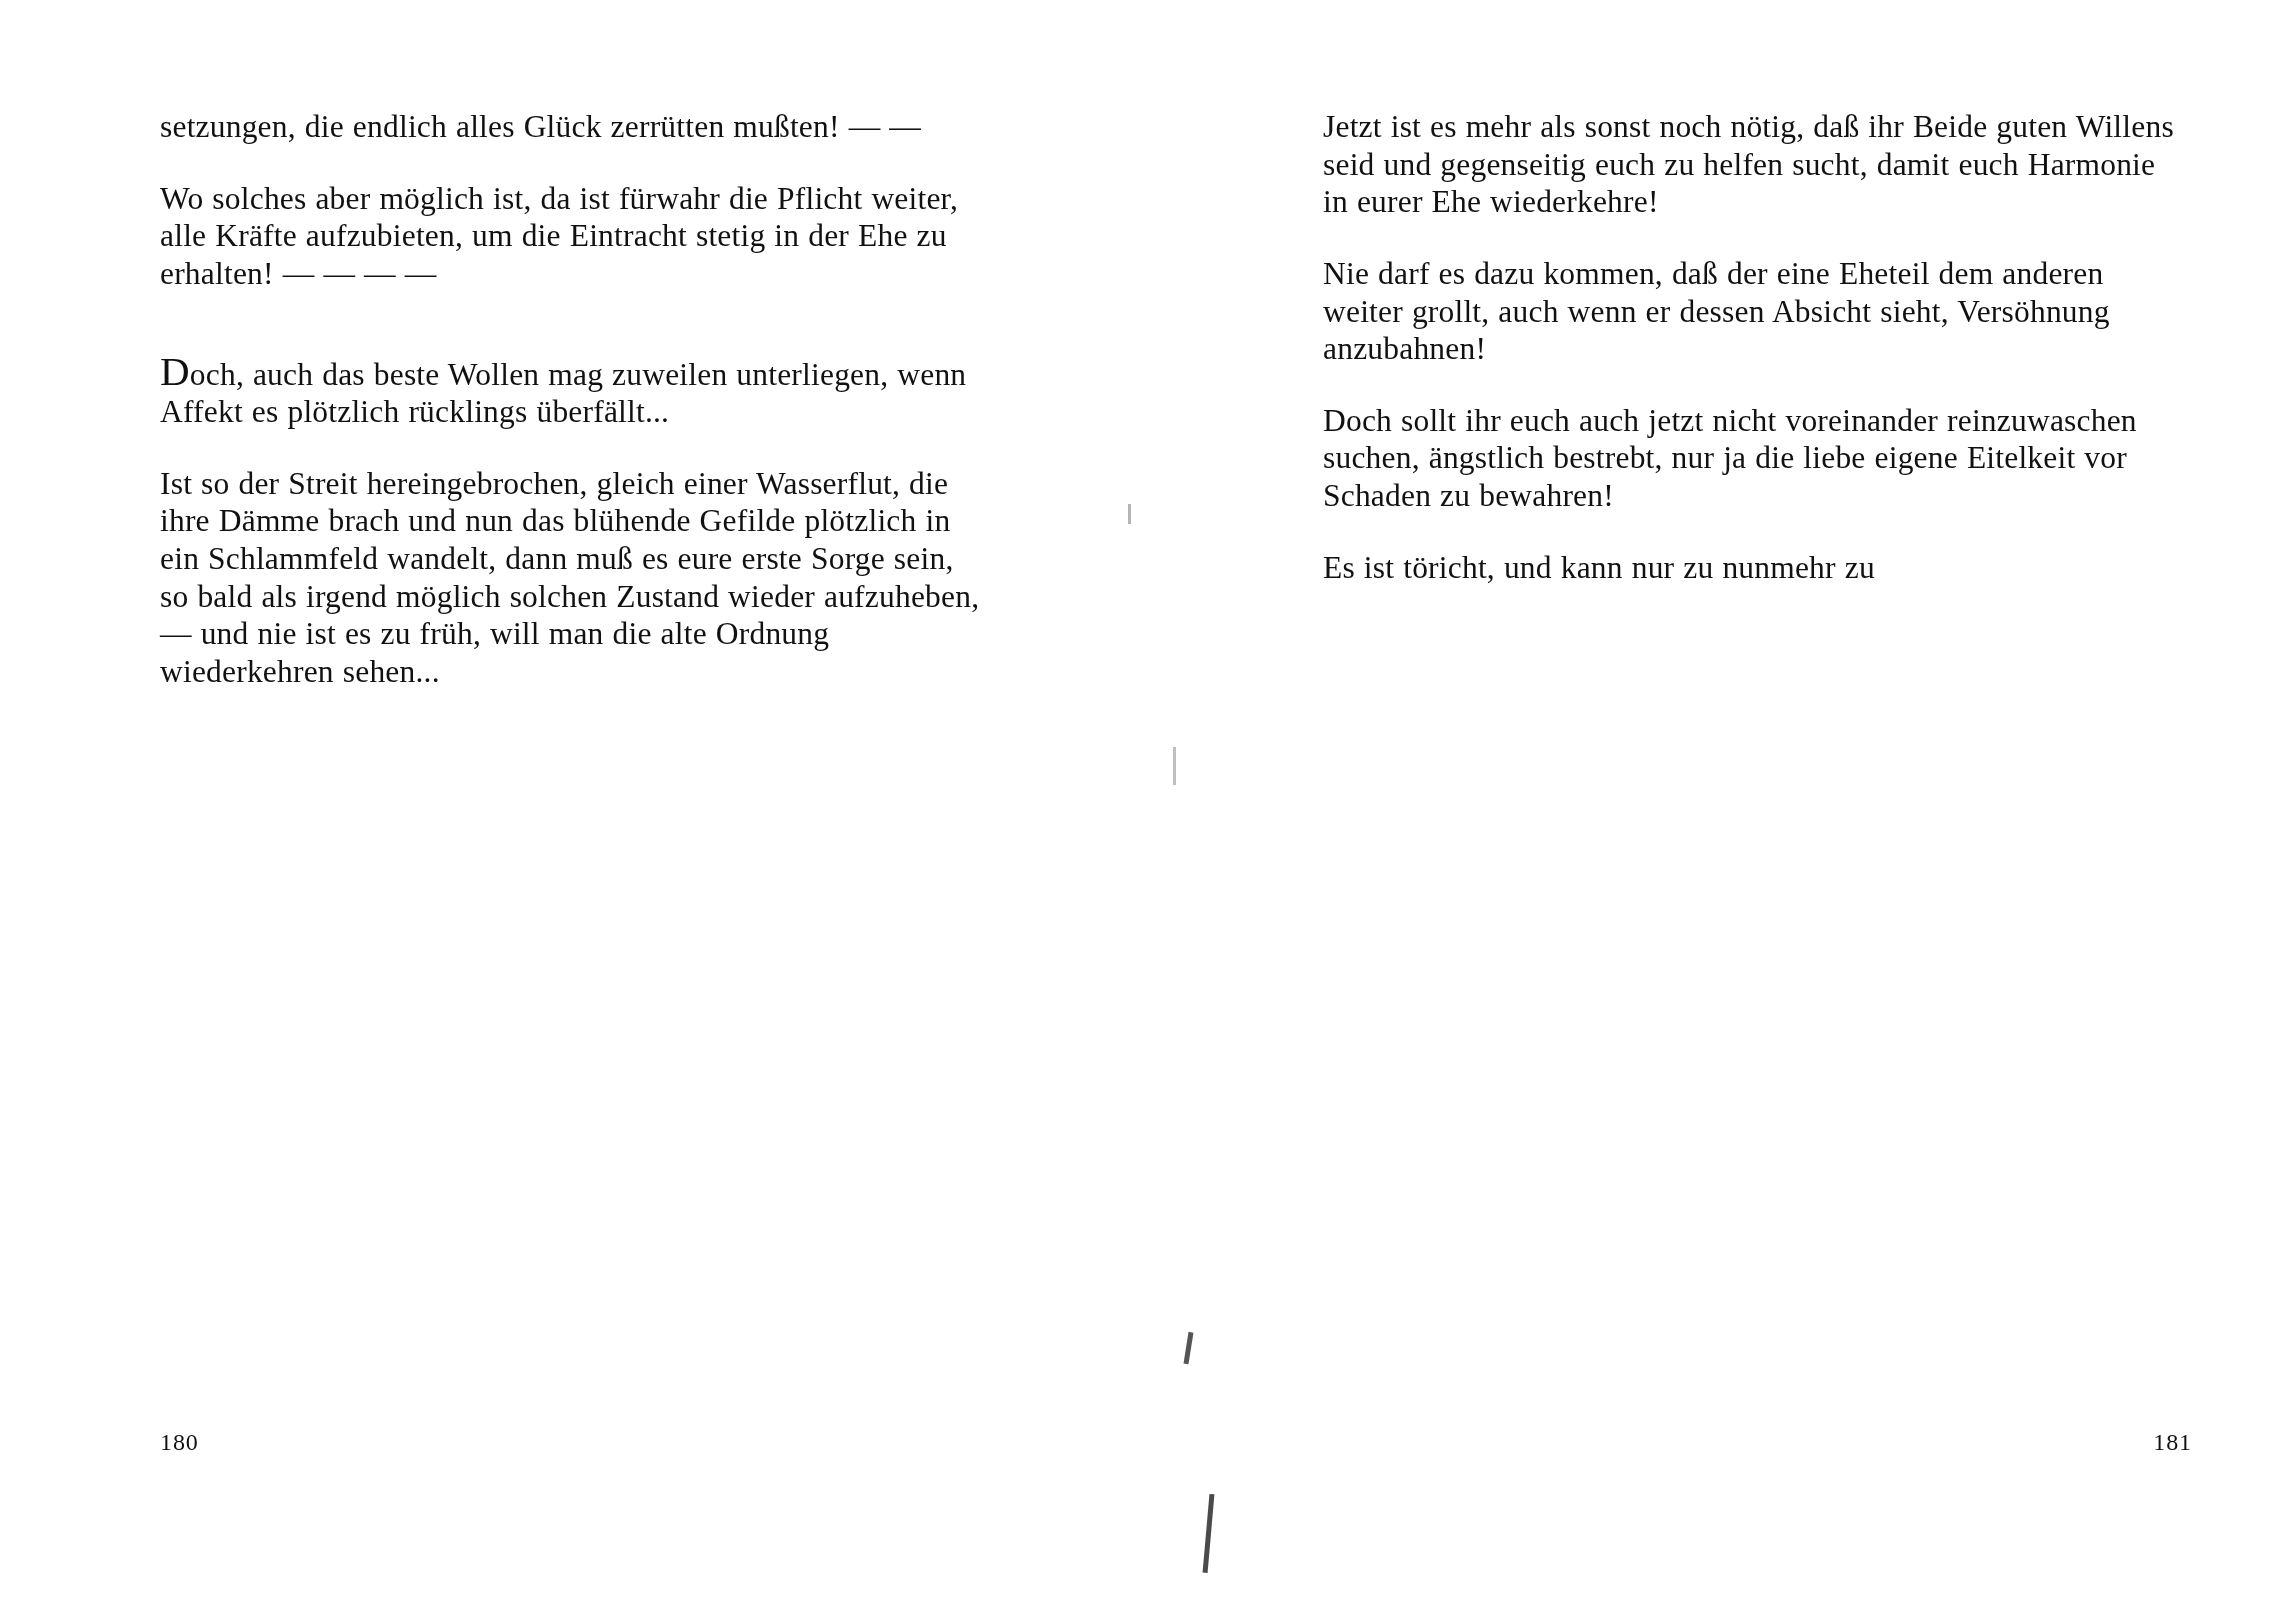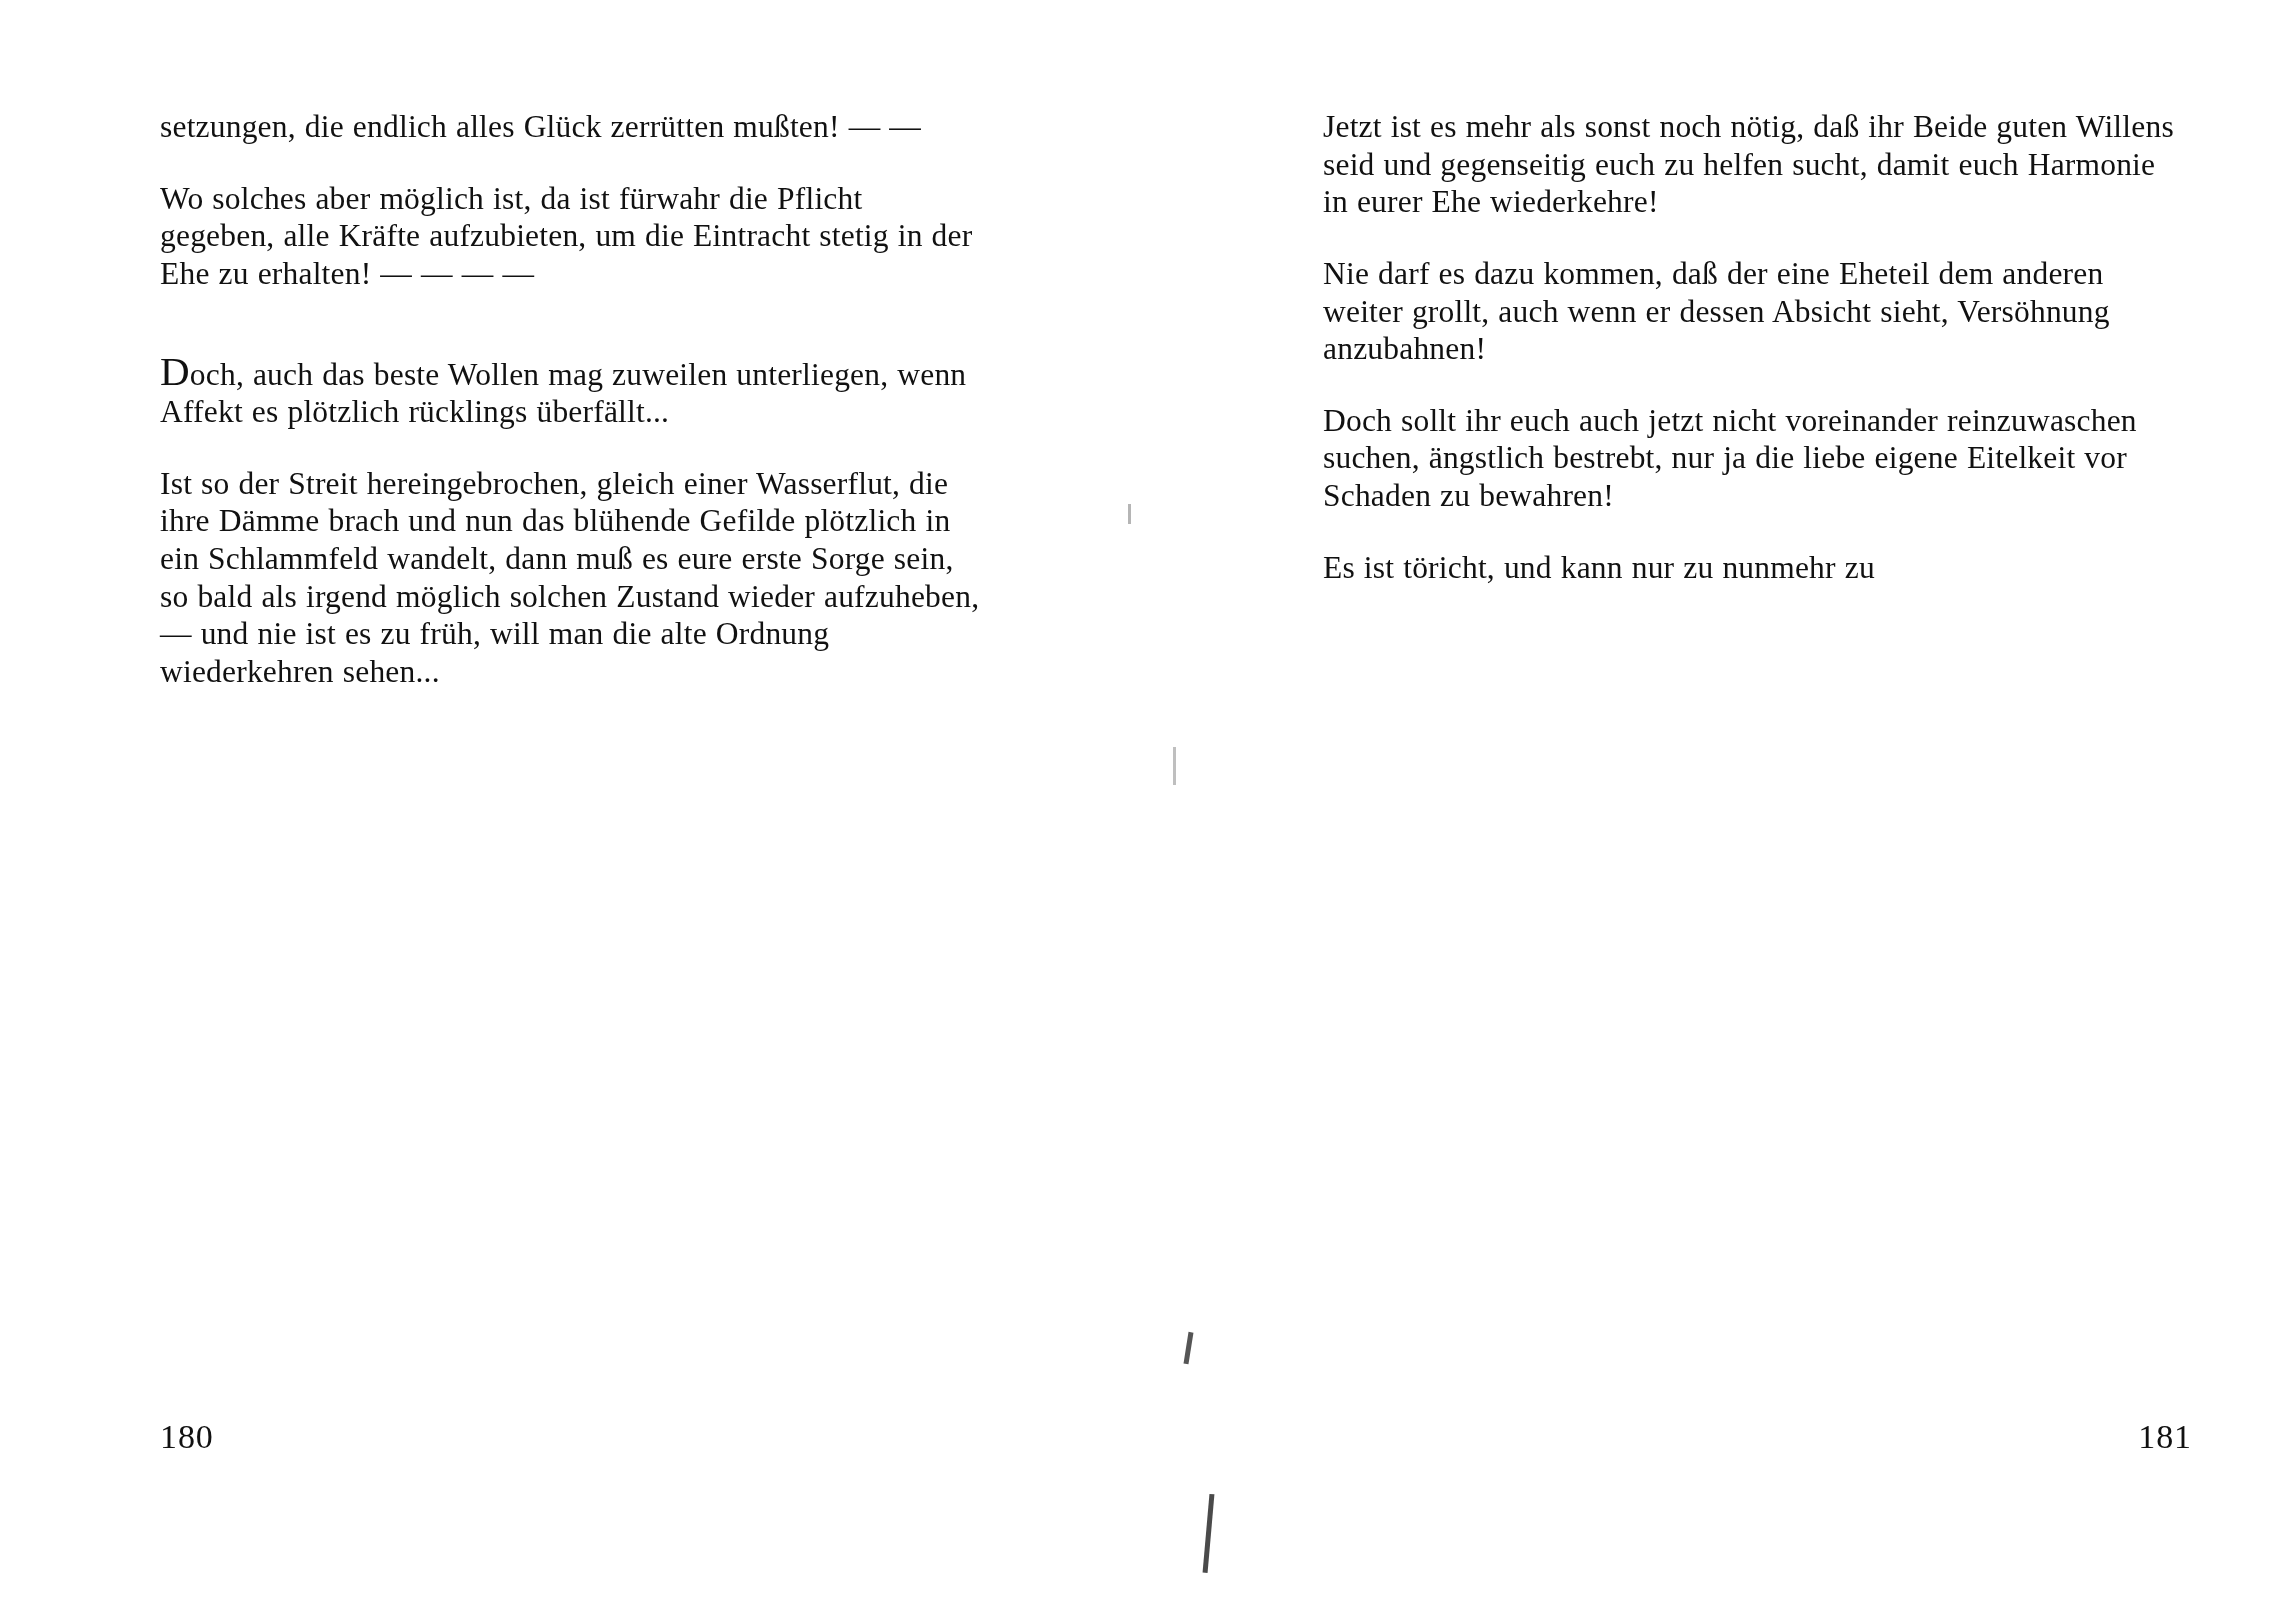--- a/index.html
+++ b/index.html
@@ -50,21 +50,21 @@
   .para.lastline-left {
     text-align: left;
   }
   .dropcap-para::first-letter {
     font-size: 41px;
     line-height: 0.9;
   }
   .folio {
     position: absolute;
     bottom: 146px;
-    font-size: 34px;
+    font-size: 24px;
     letter-spacing: 0.9px;
     text-align: right;
   }
   .folio-left {
     left: 160px;
   }
   .folio-right {
     right: 94px;
   }
   
@@ -104,21 +104,21 @@
     opacity: 0.85;
   }
 </style>
 </head>
 <body>
 
 <div class="spread">
 
   <div class="page page-left">
     <p class="para lastline-left">setzungen, die endlich alles Glück zerrütten mußten! — —</p>
-    <p class="para lastline-left">Wo solches aber möglich ist, da ist fürwahr die Pflicht gegeben, alle Kräfte aufzubieten, um die Eintracht stetig in der Ehe zu erhalten! — — — —</p>
+    <p class="para lastline-left">Wo solches aber möglich ist, da ist fürwahr die Pflicht weiter, alle Kräfte aufzubieten, um die Eintracht stetig in der Ehe zu erhalten! — — — —</p>
     <p class="para dropcap-para gap-before lastline-left">Doch, auch das beste Wollen mag zuweilen unterliegen, wenn Affekt es plötzlich rücklings überfällt...</p>
     <p class="para lastline-left">Ist so der Streit hereingebrochen, gleich einer Wasserflut, die ihre Dämme brach und nun das blühende Gefilde plötzlich in ein Schlammfeld wandelt, dann muß es eure erste Sorge sein, so bald als irgend möglich solchen Zustand wieder aufzuheben, — und nie ist es zu früh, will man die alte Ordnung wiederkehren sehen...</p>
     <div class="folio folio-left">180</div>
   </div>
 
   <div class="page page-right">
     <p class="para lastline-left">Jetzt ist es mehr als sonst noch nötig, daß ihr Beide guten Willens seid und gegenseitig euch zu helfen sucht, damit euch Harmonie in eurer Ehe wiederkehre!</p>
     <p class="para lastline-left">Nie darf es dazu kommen, daß der eine Eheteil dem anderen weiter grollt, auch wenn er dessen Absicht sieht, Versöhnung anzubahnen!</p>
     <p class="para lastline-left">Doch sollt ihr euch auch jetzt nicht voreinander reinzuwaschen suchen, ängstlich bestrebt, nur ja die liebe eigene Eitelkeit vor Schaden zu bewahren!</p>
     <p class="para lastline-left">Es ist töricht, und kann nur zu nunmehr zu</p>

